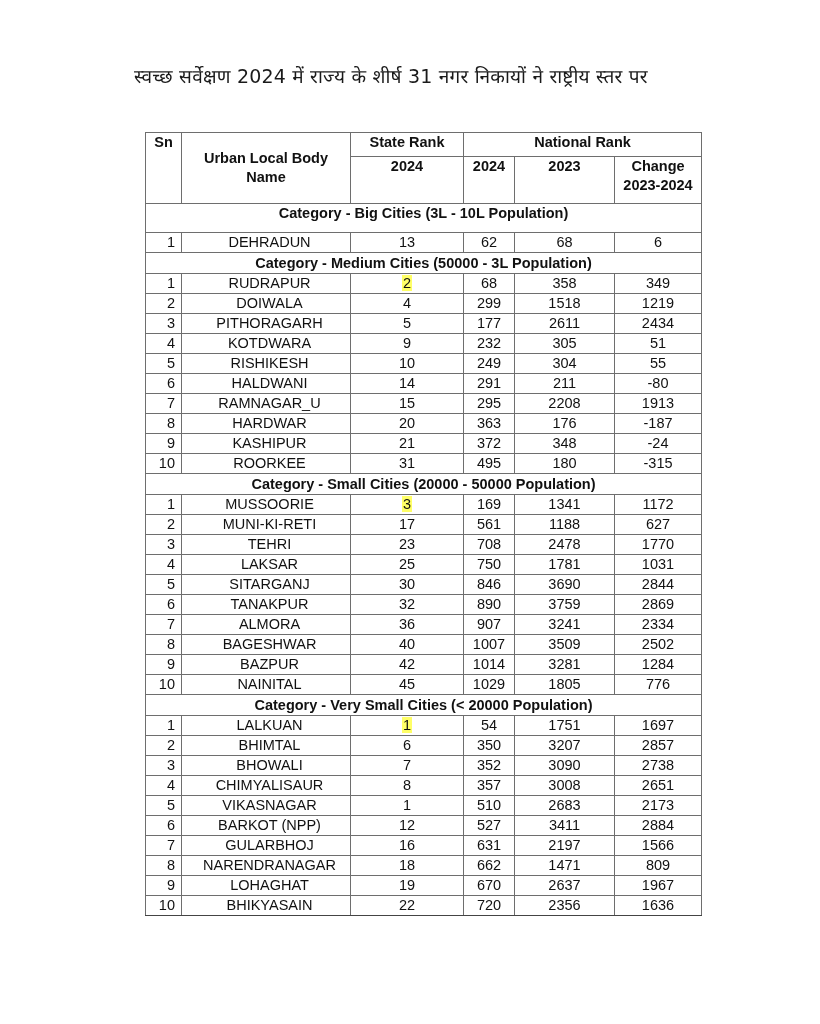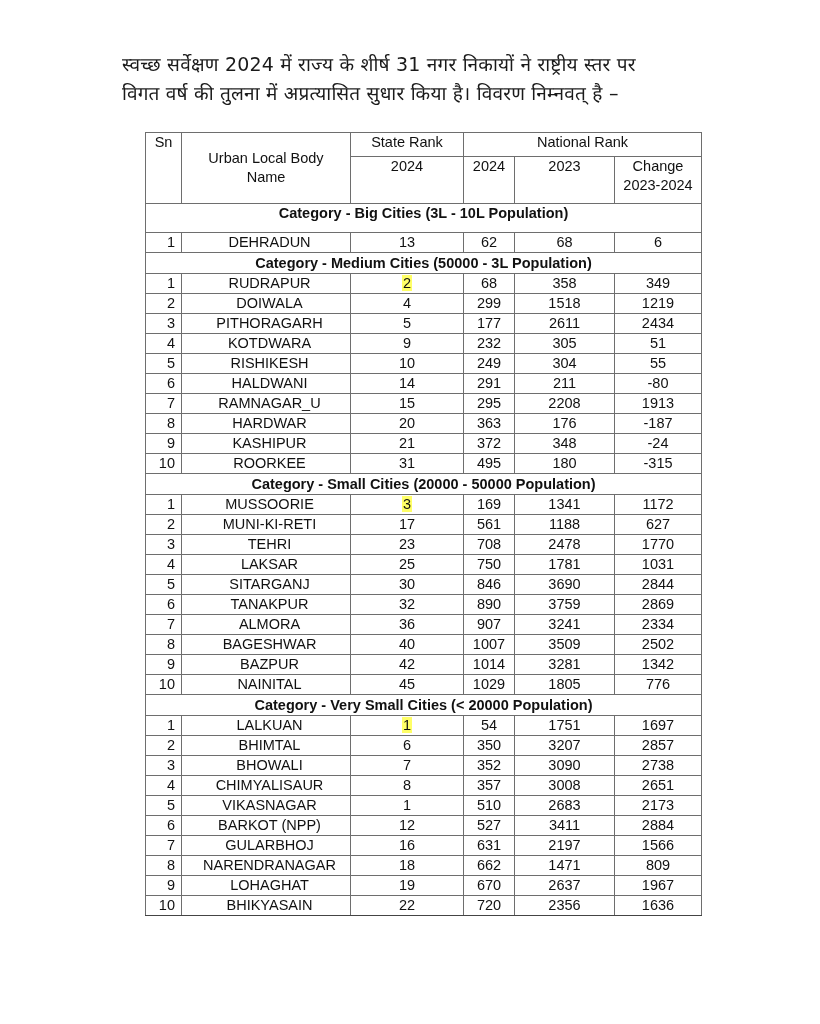--- a/index.html
+++ b/index.html
@@ -1,44 +1,43 @@
 <!DOCTYPE html>
 <html><head>
 <meta charset="utf-8">
 <style>
   html, body { margin: 0; padding: 0; background: #ffffff; }
   body { width: 820px; height: 1024px; position: relative; overflow: hidden;
          font-family: "Liberation Sans", sans-serif; color: #111; }
   .intro { position: absolute; left: 122px; top: 50px; width: 610px;
            font-family: "DejaVu Sans", sans-serif; font-size: 19px; line-height: 29px;
            color: #1a1a1a; letter-spacing: 0.2px; }
-  .intro p { margin: 0; white-space: nowrap; }
+  .intro p { margin: 12px; white-space: nowrap; }
   table { position: absolute; left: 145px; top: 132px; border-collapse: collapse;
           font-family: "Liberation Sans", sans-serif; font-size: 14.5px; }
   td, th { border: 1px solid #6e6e6e; padding: 0; line-height: 19px; }
-  th { font-weight: normal; text-align: center; vertical-align: top; }
+  th { font-weight: bold; text-align: center; vertical-align: top; }
   col.c-sn { width: 36px; } col.c-name { width: 169px; } col.c-state { width: 113px; }
   col.c-n24 { width: 51px; } col.c-n23 { width: 100px; } col.c-chg { width: 87px; }
   .h1 th { height: 19px; }
   .h2 th { height: 34px; }
   .cat td { text-align: center; font-weight: bold; height: 20px; }
   .cat.first td { height: 28px; vertical-align: top; padding-top: 0; }
   tr.row td { height: 19px; }
   td.sn { text-align: right; padding-right: 6px; }
   td.name { text-align: center; padding-left: 7px; }
   td.num { text-align: center; }
   .hl { background: #ffff66; padding: 0 1px; }
   .bottom-border td { border-bottom: 1px solid #444; }
 </style>
 </head>
 <body>
 
 <div class="intro">
   <p>स्वच्छ सर्वेक्षण 2024 में राज्य के शीर्ष 31 नगर निकायों ने राष्ट्रीय स्तर पर</p>
-  <p>विगत वर्ष की तुलना में अप्रत्यासित सुधार किया है। विवरण निम्नवत् है –</p>
 </div>
 
 <table>
   <colgroup>
     <col class="c-sn">
       <col class="c-name">
       <col class="c-state">
     <col class="c-n24">
       <col class="c-n23">
       <col class="c-chg">
@@ -218,21 +217,21 @@
         <td class="num">1007</td>
         <td class="num">3509</td>
         <td class="num">2502</td>
       </tr>
       <tr class="row">
         <td class="sn">9</td>
         <td class="name">BAZPUR</td>
         <td class="num">42</td>
         <td class="num">1014</td>
         <td class="num">3281</td>
-        <td class="num">1342</td>
+        <td class="num">1284</td>
       </tr>
       <tr class="row">
         <td class="sn">10</td>
         <td class="name">NAINITAL</td>
         <td class="num">45</td>
         <td class="num">1029</td>
         <td class="num">1805</td>
         <td class="num">776</td>
       </tr>
       <tr class="cat">

